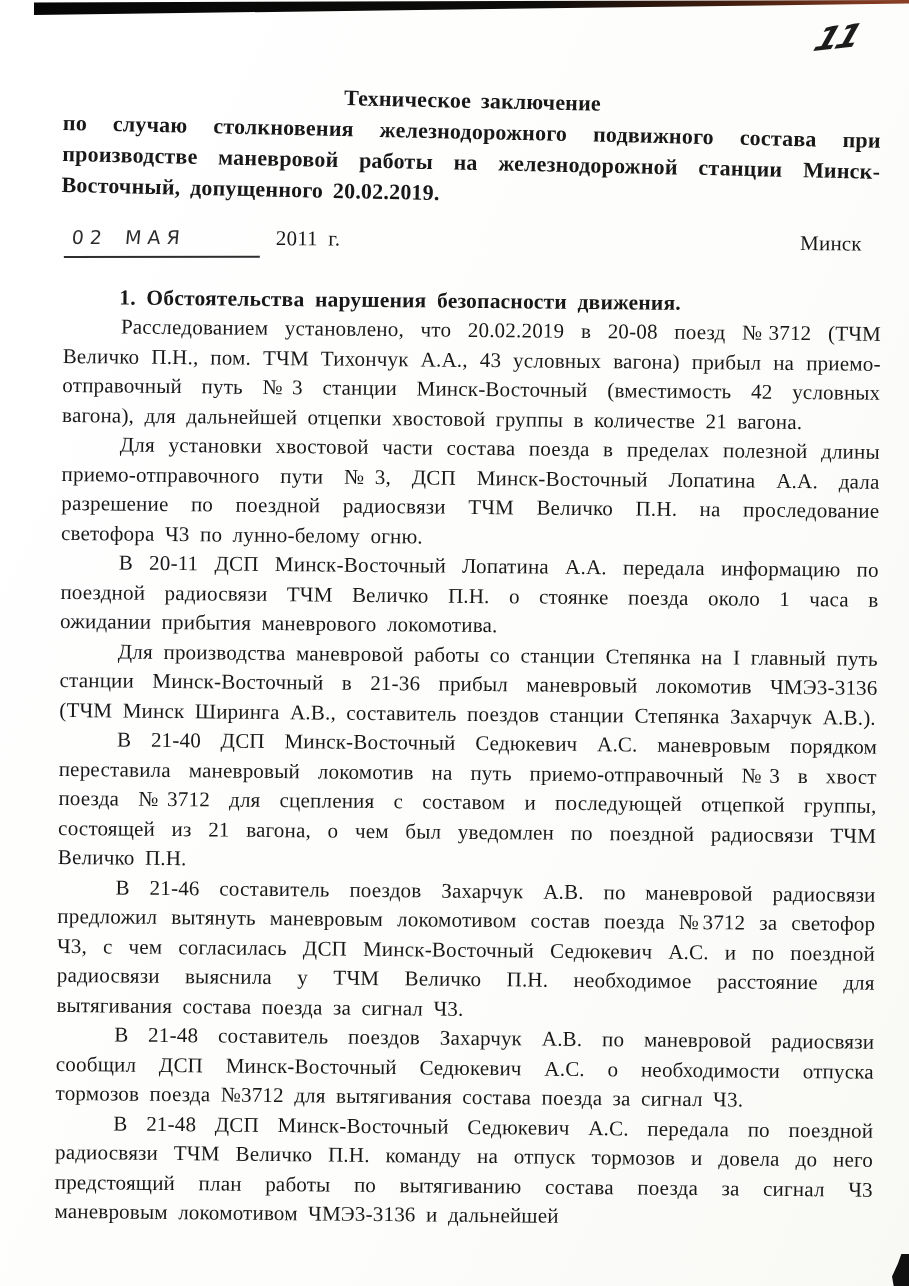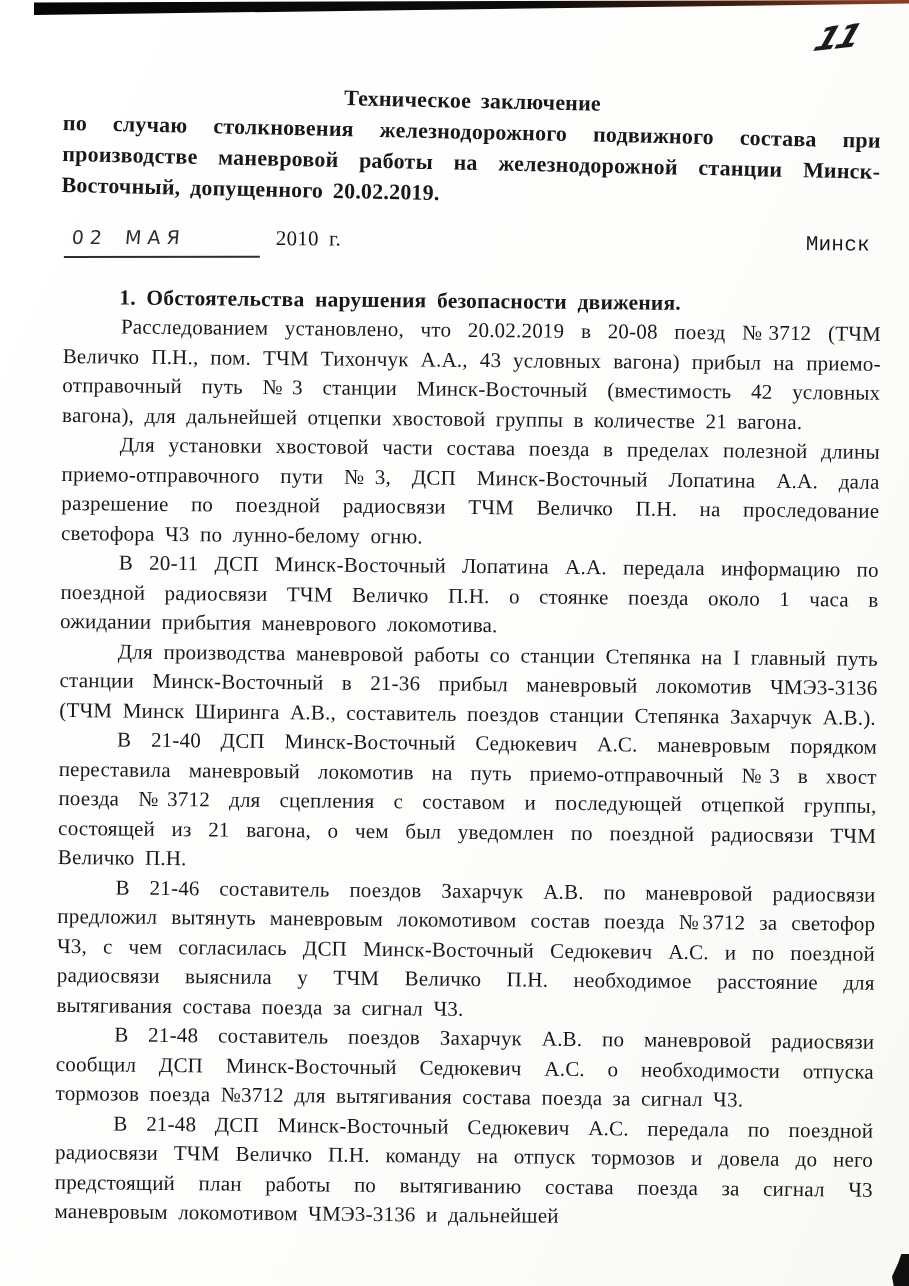--- a/index.html
+++ b/index.html
@@ -71,21 +71,21 @@
   }
   .hw {
     display: inline-block;
     font-family: "DejaVu Sans", sans-serif;
     font-size: 19px; letter-spacing: 6px;
     color: #2d2d2d;
     transform: skewX(-5deg);
     white-space: nowrap;
   }
   .date-year  { margin-left: 16px; }
-  .date-place { margin-left: auto; margin-right: 12px; font-family: Liberation Mono, monospace; }
+  .date-place { margin-left: auto; margin-right: 20px; }
   .section-heading {
     margin: 26px 0 0 56px;
     font-weight: bold;
     font-size: 21.5px;
   }
   .paragraphs p {
     margin: 0;
     text-align: justify;
     text-indent: 58px;
   }
@@ -103,21 +103,21 @@
 
     <div class="title-block">
       <div class="title-line1">Техническое заключение</div>
       <div class="title-rest">по случаю столкновения железнодорожного подвижного состава при производстве маневровой работы на железнодорожной станции Минск-Восточный, допущенного 20.02.2019.</div>
     </div>
 
     <div class="body-block">
 
       <div class="date-row">
         <span class="date-underline"><span class="hw">02 МАЯ</span></span>
-        <span class="date-year">2010 г.</span>
+        <span class="date-year">2011 г.</span>
         <span class="date-place">Минск</span>
       </div>
 
       <div class="section-heading">1. Обстоятельства нарушения безопасности движения.</div>
 
       <div class="paragraphs">
         <p>Расследованием установлено, что 20.02.2019 в 20-08 поезд №3712 (ТЧМ Величко П.Н., пом. ТЧМ Тихончук А.А., 43 условных вагона) прибыл на приемо-отправочный путь №3 станции Минск-Восточный (вместимость 42 условных вагона), для дальнейшей отцепки хвостовой группы в количестве 21 вагона.</p>
         <p>Для установки хвостовой части состава поезда в пределах полезной длины приемо-отправочного пути №3, ДСП Минск-Восточный Лопатина А.А. дала разрешение по поездной радиосвязи ТЧМ Величко П.Н. на проследование светофора Ч3 по лунно-белому огню.</p>
         <p>В 20-11 ДСП Минск-Восточный Лопатина А.А. передала информацию по поездной радиосвязи ТЧМ Величко П.Н. о стоянке поезда около 1 часа в ожидании прибытия маневрового локомотива.</p>
         <p>Для производства маневровой работы со станции Степянка на I главный путь станции Минск-Восточный в 21-36 прибыл маневровый локомотив ЧМЭ3-3136 (ТЧМ Минск Ширинга А.В., составитель поездов станции Степянка Захарчук А.В.).</p>

